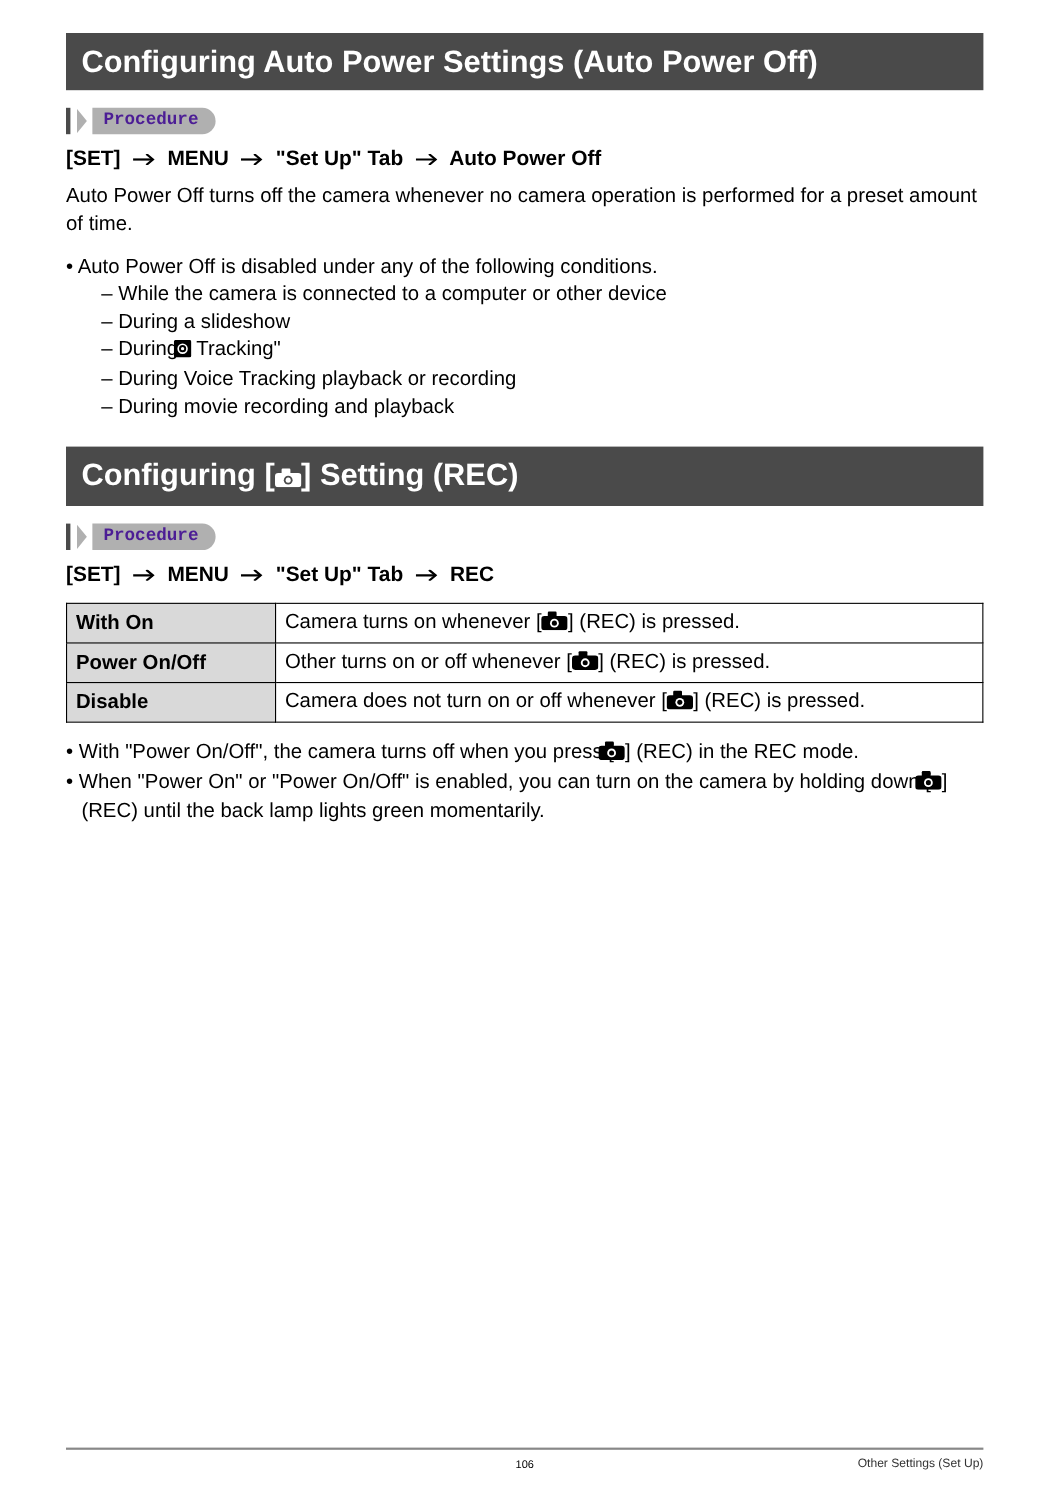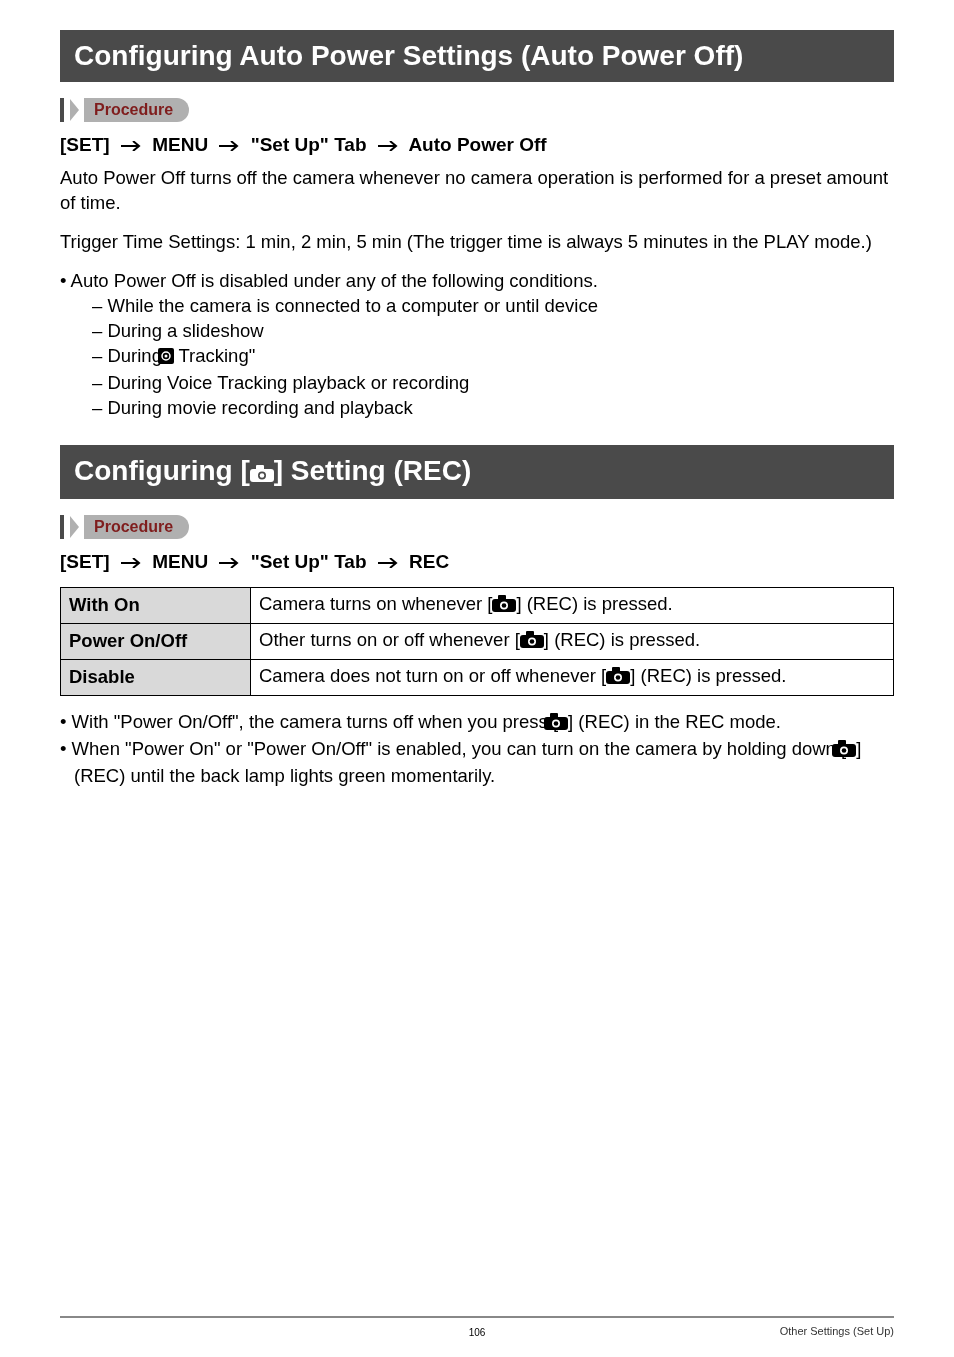--- a/index.html
+++ b/index.html
@@ -45,26 +45,27 @@
   .proc-chevron {
     display: inline-flex;
     align-items: center;
     margin-right: 4px;
   }
   .proc-chevron svg {
     display: block;
   }
   .proc-pill {
     background: #b0b0b0;
-    color: #7f1d1d;
+    color: #4c1d95;
     font-weight: bold;
     font-size: 16px;
     padding: 1px 16px 2px 10px;
     border-top-right-radius: 12px;
     border-bottom-right-radius: 12px;
+    font-family: Liberation Mono, monospace;
   }
   .path-line {
     font-weight: bold;
     font-size: 19px;
     margin-bottom: 8px;
   }
   .arrow {
     display: inline-flex;
     vertical-align: middle;
     margin: 0 6px;
@@ -203,24 +204,23 @@
     <span>"Set Up" Tab</span>
     <span class="arrow">
         <svg width="20" height="10">
           <use href="#arrow-right"></use>
         </svg>
       </span>
     <span>Auto Power Off</span>
   </div>
 
   <p class="body-text">Auto Power Off turns off the camera whenever no camera operation is performed for a preset amount of time.</p>
-  <p class="body-text">Trigger Time Settings: 1 min, 2 min, 5 min (The trigger time is always 5 minutes in the PLAY mode.)</p>
 
   <p class="bullet-l1">• Auto Power Off is disabled under any of the following conditions.</p>
-  <p class="bullet-l2">– While the camera is connected to a computer or until device</p>
+  <p class="bullet-l2">– While the camera is connected to a computer or other device</p>
   <p class="bullet-l2">– During a slideshow</p>
   <p class="bullet-l2">
     <span>– During "</span><span class="track-icon"><svg width="16" height="16">
           <use href="#track-square"></use>
         </svg></span><span> Tracking"</span>
   </p>
   <p class="bullet-l2">– During Voice Tracking playback or recording</p>
   <p class="bullet-l2">– During movie recording and playback</p>
 
   <div class="spacer-lg"></div>

